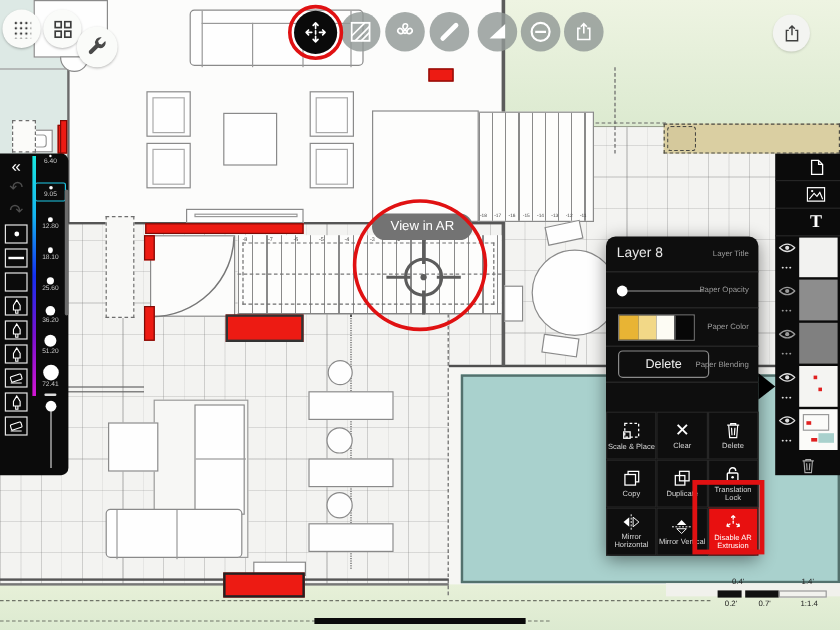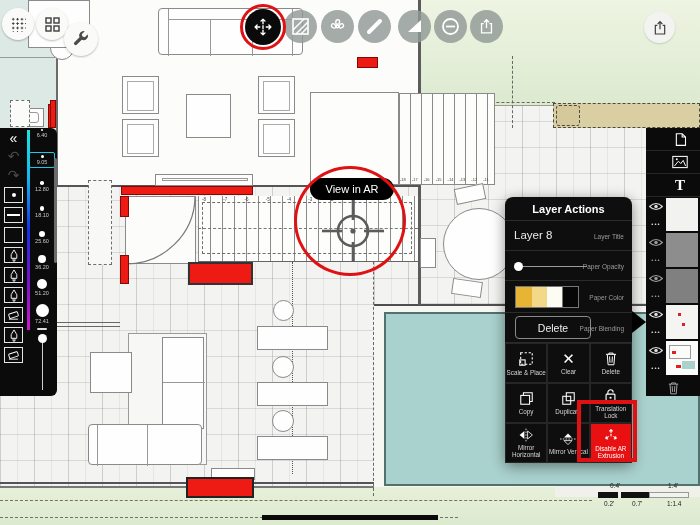--- a/index.html
+++ b/index.html
@@ -223,21 +223,21 @@
           <g fill="none" stroke="#3f3f3f" stroke-width="1.8">
             <path d="M8 8 H5 V21 H19 V8 H16"></path>
             <path d="M12 14 V2.5 M8.5 6 L12 2.5 L15.5 6"></path>
           </g>
         </svg>
     </div>
     <div class="abs" style="left:240px;top:4px;width:46px;height:46px;border:3px solid #e01112;border-radius:50%;"></div>
   </div>
 
   <div class="abs" style="left:280px;top:160px;width:140px;height:130px;">
-    <div class="abs" style="left:30px;top:18px;width:84px;height:22px;background:#000000;border-radius:11px;color:#fff;font-size:11px;display:flex;align-items:center;justify-content:center;">
+    <div class="abs" style="left:30px;top:18px;width:84px;height:22px;background:#737373;border-radius:11px;color:#fff;font-size:11px;display:flex;align-items:center;justify-content:center;">
       <span>View in AR</span>
     </div>
     <svg class="abs" style="left:40px;top:38px;" width="66" height="66" viewBox="0 0 66 66">
       <g stroke="#5c5c5c" stroke-width="2.6" fill="none">
           <circle cx="33" cy="33" r="15"></circle>
           <line x1="33" y1="2" x2="33" y2="22"></line>
           <line x1="33" y1="44" x2="33" y2="64"></line>
           <line x1="2" y1="33" x2="22" y2="33"></line>
           <line x1="44" y1="33" x2="64" y2="33"></line>
         </g>
@@ -306,23 +306,20 @@
       <div class="abs size-item" style="top:151px;"><div class="size-dot" style="width:10px;height:10px;"></div><span>51.20</span></div>
       <div class="abs size-item" style="top:176px;"><div class="size-dot" style="width:13px;height:13px;"></div><span>72.41</span></div>
       <div class="abs" style="top:200px;left:8px;width:10px;height:2px;background:#ddd;border-radius:1px;"></div>
       <div class="abs" style="top:210px;left:12.5px;width:1.5px;height:52px;background:#cfcfcf;"></div>
       <div class="abs" style="top:206px;left:8.5px;width:9px;height:9px;background:#fff;border-radius:50%;"></div>
     </div>
     <div class="abs" style="left:54px;top:30px;width:2.5px;height:105px;background:#6b6b6b;border-radius:2px;"></div>
   </div>
 
   <div class="abs" style="left:505px;top:197px;width:127px;height:266px;background:#0e0e0e;border-radius:8px 8px 4px 4px;box-shadow:0 3px 14px rgba(0,0,0,.45);">
-    <div class="lp-row" style="height:24px;display:flex;align-items:center;justify-content:center;">
-      <span style="font-size:11px;font-weight:bold;color:#fff;">Layer Actions</span>
-    </div>
     <div class="lp-row" style="height:30px;">
       <span style="position:absolute;left:9px;top:8px;font-size:11.5px;color:#e8e8e8;">Layer 8</span>
       <span class="lp-label">Layer Title</span>
     </div>
     <div class="lp-row" style="height:30px;">
       <div style="position:absolute;left:12px;top:14.5px;width:70px;height:1.8px;background:#9a9a9a;border-radius:1px;"></div>
       <div style="position:absolute;left:9px;top:10.5px;width:9px;height:9px;background:#fff;border-radius:50%;"></div>
       <span class="lp-label">Paper Opacity</span>
     </div>
     <div class="lp-row" style="height:32px;">

